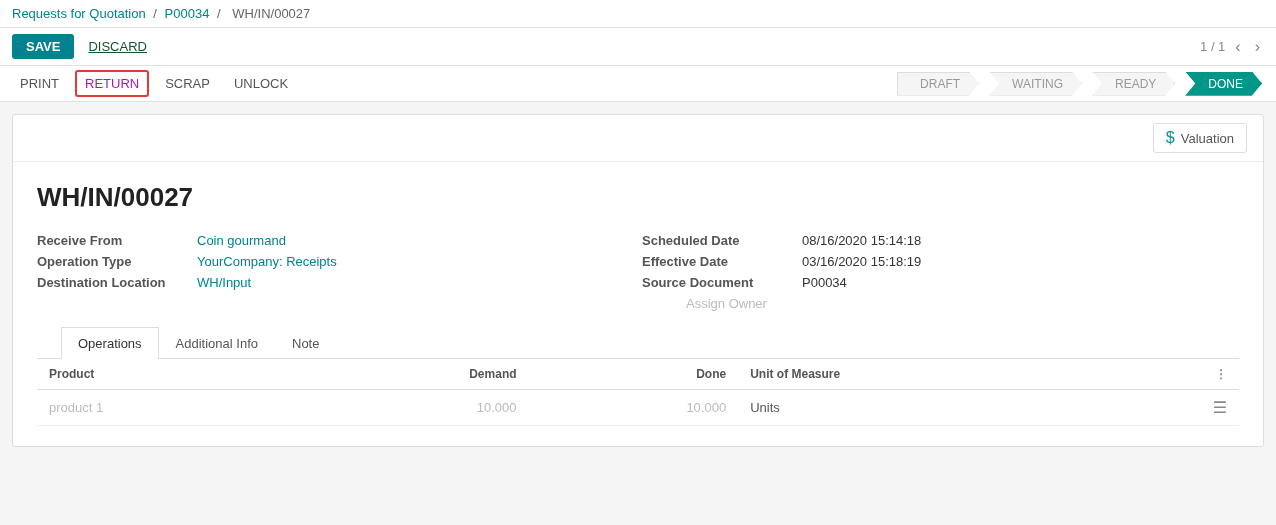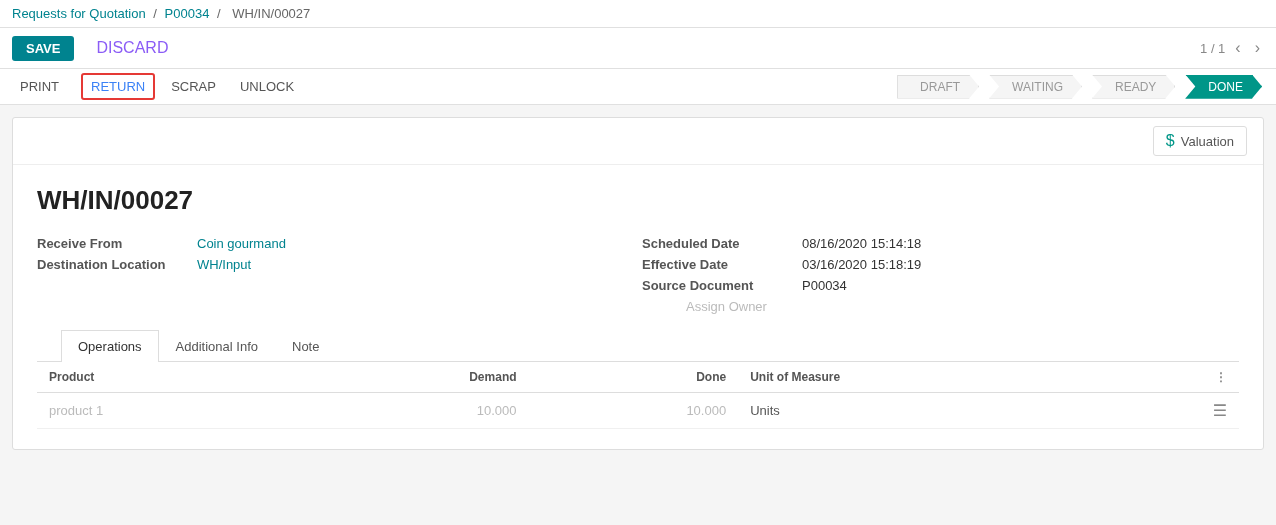--- a/index.html
+++ b/index.html
@@ -16,39 +16,40 @@
     .breadcrumb a { color: #00838f; text-decoration: none; }
     .breadcrumb span { color: #666; margin: 0 4px; }
 
     
     .action-bar {
       display: flex;
       align-items: center;
       padding: 6px 12px;
       background: #fff;
       border-bottom: 1px solid #e0e0e0;
-      gap: 12px;
+      gap: 4px;
     }
     .btn-save {
       background: #00838f;
       color: #fff;
       border: none;
       padding: 5px 14px;
       border-radius: 3px;
       cursor: pointer;
       font-size: 13px;
       font-weight: bold;
     }
     .btn-discard {
       background: transparent;
-      color: #8b5cf6;
+      color: #14532d;
       border: none;
       padding: 5px 10px;
       cursor: pointer;
-      font-size: 16px;
+      font-size: 13px;
+      text-decoration: underline;
     }
     .nav-controls {
       margin-left: auto;
       display: flex;
       align-items: center;
       gap: 6px;
       color: #888;
       font-size: 13px;
     }
     .nav-btn {
@@ -76,23 +77,22 @@
     .btn-action {
       background: none;
       border: none;
       cursor: pointer;
       font-size: 13px;
       color: #555;
       padding: 4px 8px;
     }
     .btn-return {
       border: 2px solid #e53935 !important;
-      color: #3b82f6;
+      color: #a21caf;
       border-radius: 3px;
-      margin-left: 6px;
     }
     .status-steps {
       margin-left: auto;
       display: flex;
       align-items: center;
       gap: 8px;
     }
     .step {
       padding: 4px 18px 4px 22px;
       font-size: 12px;
@@ -273,20 +273,24 @@
 
     <div class="card-body">
       <div class="doc-title">WH/IN/00027</div>
 
       <div class="fields-grid">
 
         <div id="fields-left-container">
             <div class="field-row">
               <span class="field-label">Receive From</span>
               <span class="field-value">Coin gourmand</span>
+            </div>
+            <div class="field-row">
+              <span class="field-label">Operation Type</span>
+              <span class="field-value">YourCompany: Receipts</span>
             </div>
             <div class="field-row">
               <span class="field-label">Destination Location</span>
               <span class="field-value">WH/Input</span>
             </div>
           </div>
 
         <div id="fields-right-container">
             <div class="field-row">
               <span class="field-label">Scheduled Date</span>

